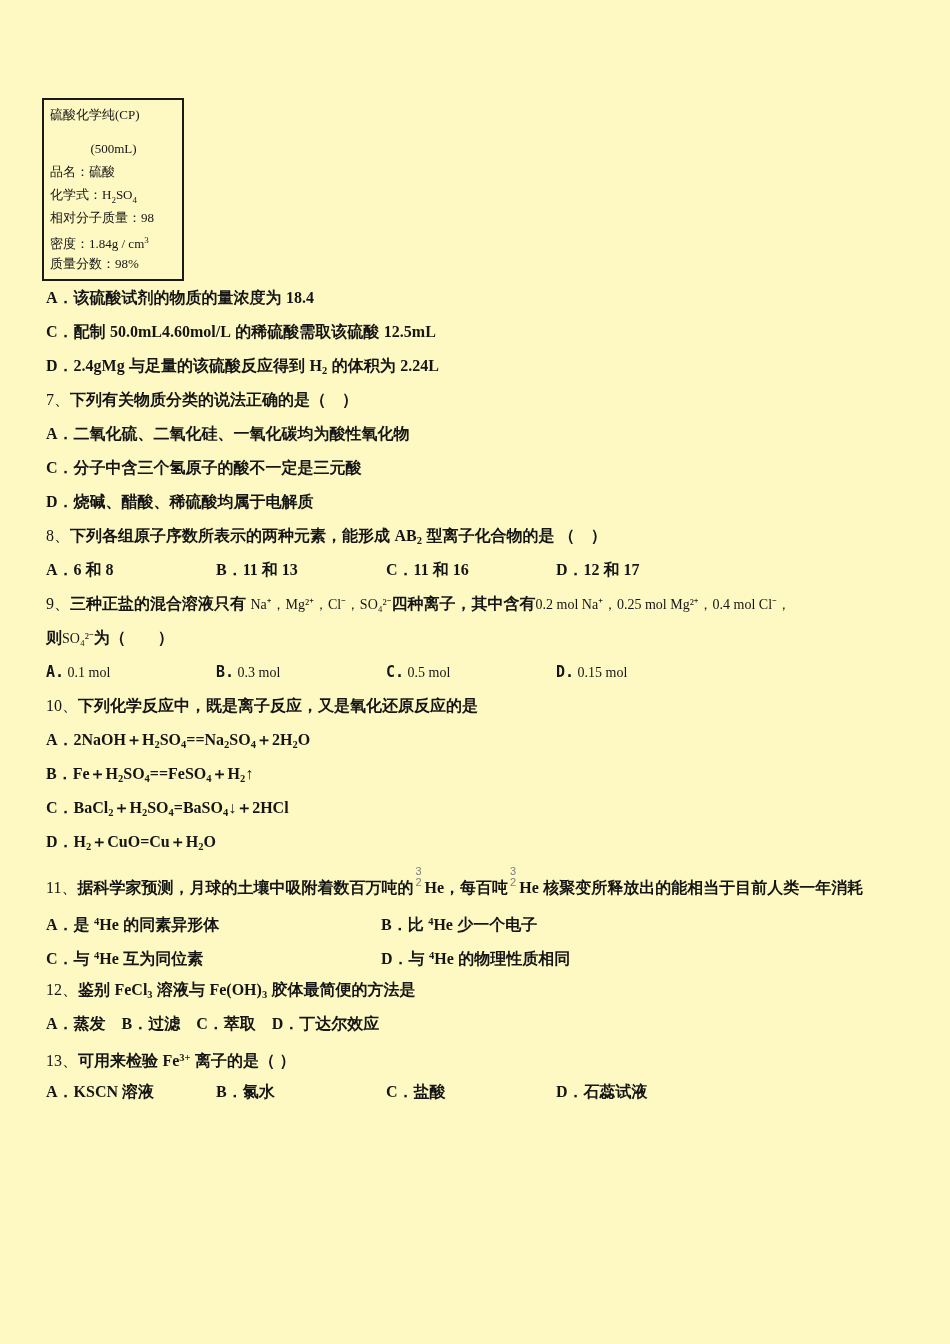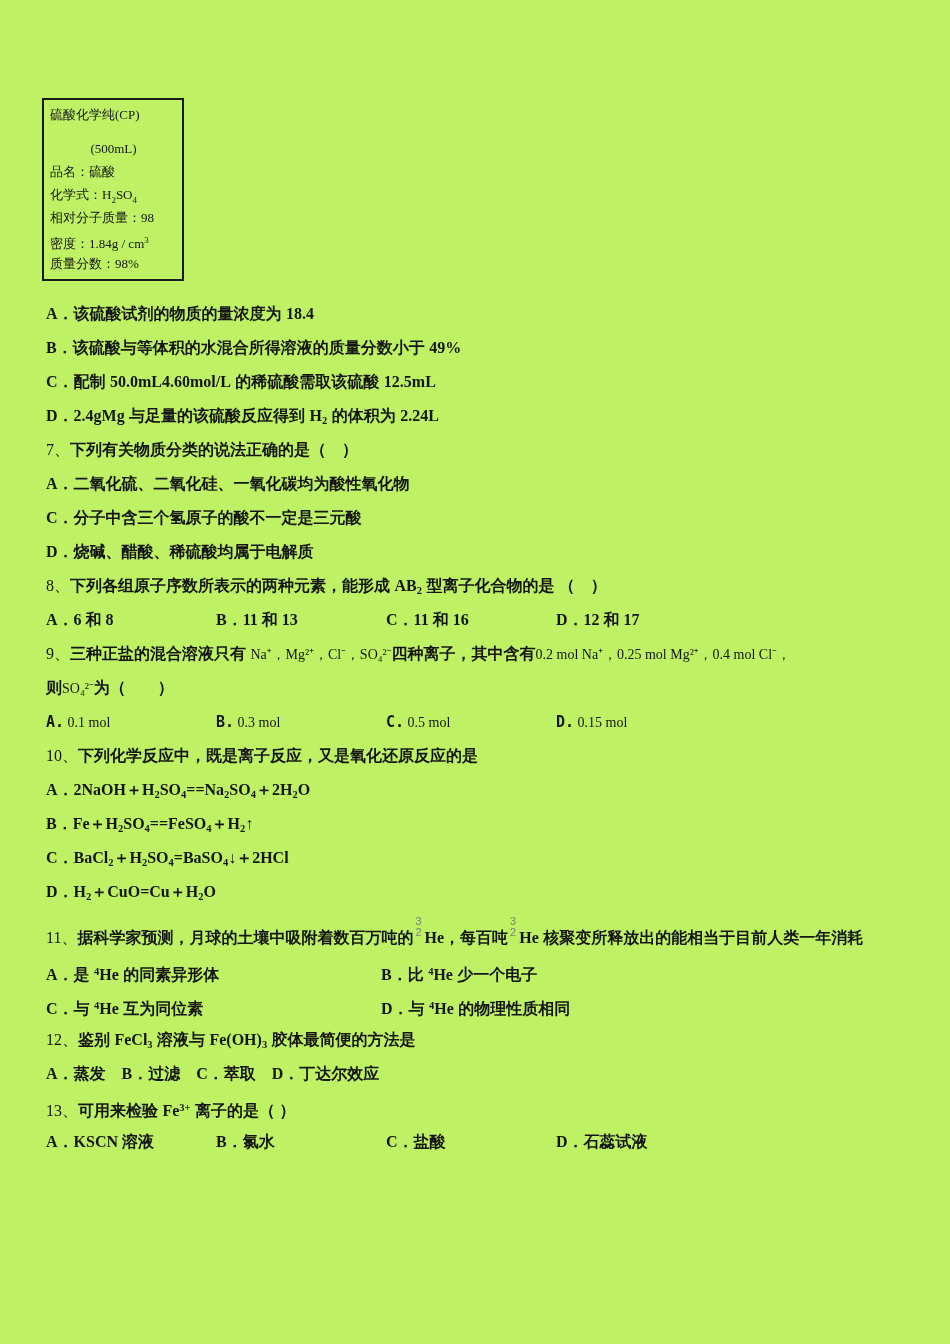--- a/index.html
+++ b/index.html
@@ -1,19 +1,19 @@
 <!DOCTYPE html>
 <html><head>
 <meta charset="utf-8">
 <style>
   html,body{margin:0;padding:0;background:#fff;}
   .page{
     position:relative;
     width:950px;height:1344px;
-    background:#bef264;color:#151515;
+    background:#fef9c3;color:#151515;
     box-sizing:border-box;
     padding:98px 18px 0 46px;
     overflow:hidden;
     font-family:"Liberation Sans",sans-serif;
   }
   
   .label-box{
     width:142px;
     border:2px solid #1a1a1a;
     box-sizing:border-box;
@@ -21,21 +21,21 @@
     padding:3px 5px 4px 6px;
     font-family:"Liberation Serif","DejaVu Serif",serif;
     font-size:13px;
   }
   .label-line{height:23px;line-height:23px;white-space:nowrap;}
   .label-line.center{text-align:center;margin-top:11px;}
   .label-box .cn{font-family:"Liberation Serif","DejaVu Serif",serif;font-weight:400;}
   .label-box .bold{font-weight:400;}
   .label-box sub,.label-box sup{font-weight:400;font-size:9px;}
   
-  .body-lines{margin-top:16px;}
+  .body-lines{margin-top:0;}
   .line{
     height:34px;line-height:34px;
     font-size:16px;white-space:nowrap;
   }
   .cn{font-family:"Liberation Sans",sans-serif;font-weight:600;}
   .num{font-family:"Liberation Serif","DejaVu Serif",serif;font-weight:400;}
   .bold{font-family:"Liberation Serif","DejaVu Serif",serif;font-weight:700;}
   .mono{font-family:Liberation Serif, serif;font-weight:400;font-size:14px;}
   .monob{font-family:"DejaVu Sans Mono","Liberation Mono",monospace;font-weight:700;font-size:15px;}
   .line sub{font-family:"Liberation Serif","DejaVu Serif",serif;font-weight:700;font-size:10.5px;vertical-align:-3px;}
@@ -70,21 +70,20 @@
     <div class="label-line"><span class="cn">品名：硫酸</span></div>
     <div class="label-line"><span class="cn">化学式：</span><span class="bold">H</span><sub>2</sub><span class="bold">SO</span><sub>4</sub></div>
     <div class="label-line"><span class="cn">相对分子质量：98</span></div>
     <div class="label-line"><span class="cn">密度：1.84g / cm</span><sup>3</sup></div>
     <div class="label-line"><span class="cn">质量分数：98%</span></div>
   </div>
 
   <div class="body-lines">
 
     <div class="line"><span class="bold">A．</span><span class="cn">该硫酸试剂的物质的量浓度为 </span><span class="bold">18.4</span></div>
-    <div class="line"><span class="bold">B．</span><span class="cn">该硫酸与等体积的水混合所得溶液的质量分数小于 </span><span class="bold">49%</span></div>
     <div class="line"><span class="bold">C．</span><span class="cn">配制 </span><span class="bold">50.0mL4.60mol/L</span><span class="cn"> 的稀硫酸需取该硫酸 </span><span class="bold">12.5mL</span></div>
     <div class="line"><span class="bold">D．</span><span class="bold">2.4gMg</span><span class="cn"> 与足量的该硫酸反应得到 </span><span class="bold">H</span><sub>2</sub><span class="cn"> 的体积为 </span><span class="bold">2.24L</span></div>
 
     <div class="line"><span class="num">7、</span><span class="cn">下列有关物质分类的说法正确的是（　）</span></div>
     <div class="line"><span class="bold">A．</span><span class="cn">二氧化硫、二氧化硅、一氧化碳均为酸性氧化物</span></div>
     <div class="line"><span class="bold">C．</span><span class="cn">分子中含三个氢原子的酸不一定是三元酸</span></div>
     <div class="line"><span class="bold">D．</span><span class="cn">烧碱、醋酸、稀硫酸均属于电解质</span></div>
 
     <div class="line"><span class="num">8、</span><span class="cn">下列各组原子序数所表示的两种元素，能形成 </span><span class="bold">AB</span><sub>2</sub><span class="cn"> 型离子化合物的是 （　）</span></div>
     <div class="line optrow row4">

